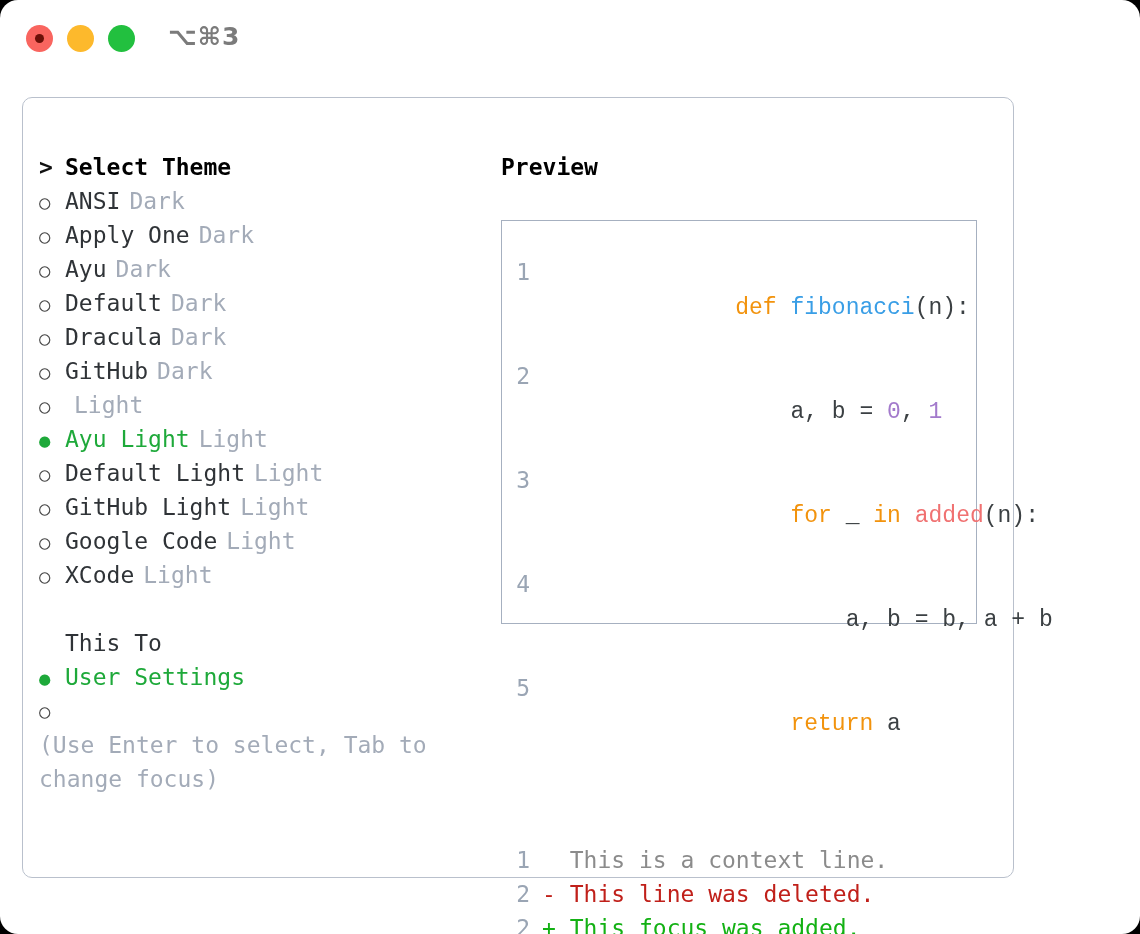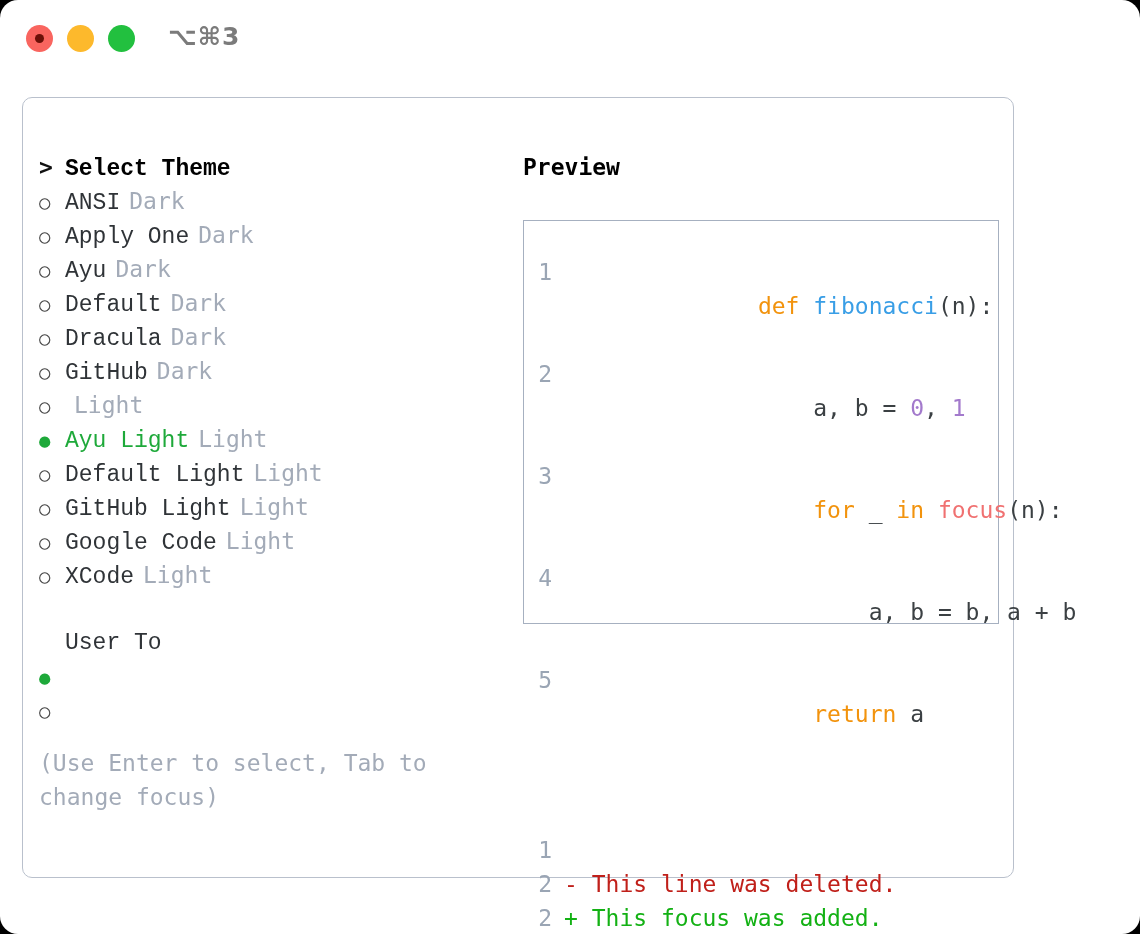--- a/index.html
+++ b/index.html
@@ -115,48 +115,46 @@
     color: #111111;
     font-weight: bold;
     font-size: 23px;
   }
   .marker.selected {
     color: #1ea93a;
     font-size: 19px;
   }
   .label {
     color: #2f3337;
-    font-family: Liberation Mono, monospace;
   }
   .label.heading {
     color: #000000;
     font-weight: bold;
   }
   .label.sel {
     color: #1ea93a;
   }
   .tag {
     color: #a3abb8;
     margin-left: 9px;
   }
   .spacer-sm { height: 34px; }
 
   .hint {
-    margin-top: 18px;
     font-size: 23px;
     line-height: 34px;
     color: #a3abb8;
     width: 400px;
     white-space: normal;
   }
 
   
   .right-col {
     position: absolute;
-    left: 476px;
+    left: 454px;
     top: 52px;
     width: 500px;
     padding-left: 24px;
   }
   .preview-title {
     font-size: 23px;
     font-weight: bold;
     color: #000000;
     line-height: 34px;
   }
@@ -177,21 +175,21 @@
     white-space: pre;
   }
   .lineno {
     width: 40px;
     flex: none;
     text-align: right;
     color: #9aa5b4;
     padding-right: 12px;
     box-sizing: border-box;
   }
-  .code-text { color: #3b4043; }
+  .code-text { color: #3b4043; font-family: Liberation Mono, monospace; }
   .blank-line { height: 34px; }
 
   .tok-kw    { color: #f2930d; }
   .tok-fn    { color: #399ee6; }
   .tok-num   { color: #a37acc; }
   .tok-built { color: #f07171; }
   .tok-plain { color: #3b4043; }
   .tok-ctx   { color: #8b8b8b; }
   .tok-del   { color: #c0201a; }
   .tok-add   { color: #13b114; }
@@ -280,24 +278,25 @@
             <span class="label">XCode</span>
             <span class="tag">Light</span>
           </div>
         </div>
 
         <div class="spacer-sm"></div>
 
         <div>
           <div class="row">
             <span class="marker"></span>
-            <span class="label">User To</span>
+            <span class="label">This To</span>
           </div>
           <div class="row">
             <span class="marker selected">●</span>
+            <span class="label sel">User Settings</span>
           </div>
           <div class="row">
             <span class="marker">○</span>
           </div>
         </div>
 
         <div class="hint">(Use Enter to select, Tab to change focus)</div>
       </div>
 
       <div class="right-col">
@@ -315,21 +314,21 @@
           <div class="code-line">
             <span class="lineno">2</span>
             <span class="code-text">
               <span class="tok-plain">    a, b = </span><span class="tok-num">0</span><span class="tok-plain">, </span><span class="tok-num">1</span>
             </span>
           </div>
 
           <div class="code-line">
             <span class="lineno">3</span>
             <span class="code-text">
-              <span class="tok-plain">    </span><span class="tok-kw">for</span><span class="tok-plain"> _ </span><span class="tok-kw">in</span><span class="tok-plain"> </span><span class="tok-built">focus</span><span class="tok-plain">(n):</span>
+              <span class="tok-plain">    </span><span class="tok-kw">for</span><span class="tok-plain"> _ </span><span class="tok-kw">in</span><span class="tok-plain"> </span><span class="tok-built">added</span><span class="tok-plain">(n):</span>
             </span>
           </div>
 
           <div class="code-line">
             <span class="lineno">4</span>
             <span class="code-text">
               <span class="tok-plain">        a, b = b, a + b</span>
             </span>
           </div>
 
@@ -338,21 +337,21 @@
             <span class="code-text">
               <span class="tok-plain">    </span><span class="tok-kw">return</span><span class="tok-plain"> a</span>
             </span>
           </div>
 
           <div class="blank-line"></div>
           <div class="blank-line"></div>
 
           <div class="code-line">
             <span class="lineno">1</span>
-            <span class="tok-ctx">  </span>
+            <span class="tok-ctx">  </span><span class="tok-ctx">This is a context line.</span>
           </div>
 
           <div class="code-line">
             <span class="lineno">2</span>
             <span class="tok-del">- </span><span class="tok-del">This line was deleted.</span>
           </div>
 
           <div class="code-line">
             <span class="lineno">2</span>
             <span class="tok-add">+ </span><span class="tok-add">This focus was added.</span>

